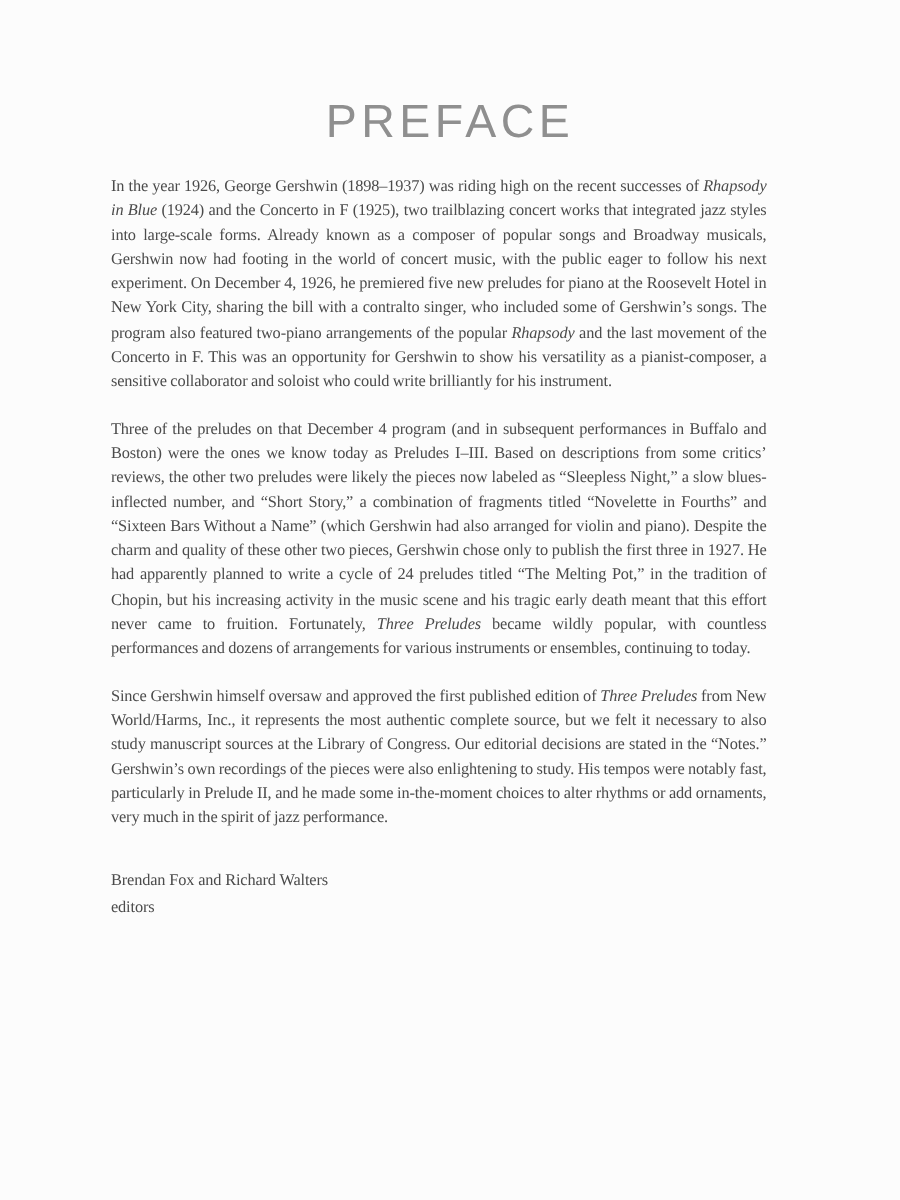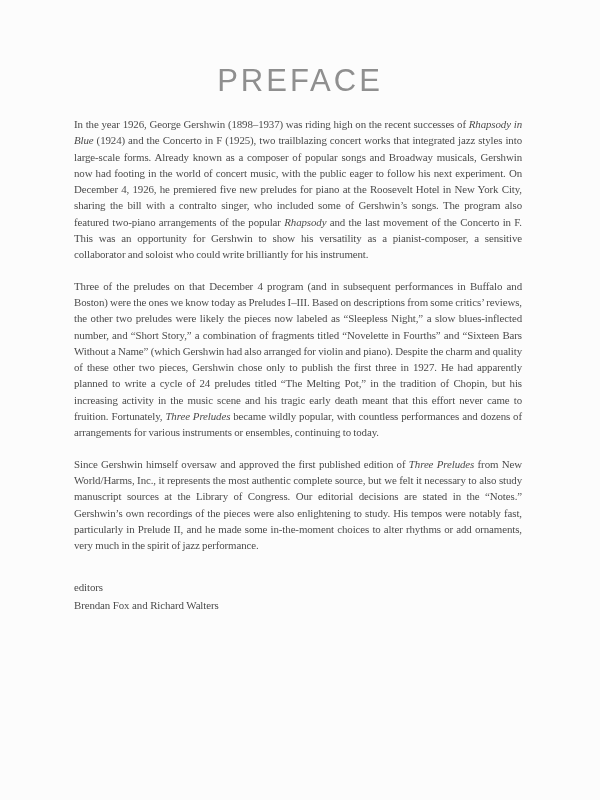--- a/index.html
+++ b/index.html
@@ -29,21 +29,21 @@
     font-family: "Liberation Sans", sans-serif;
     font-weight: 400;
     font-size: 31px;
     letter-spacing: 3px;
     color: var(--color-title, #8f8f8f);
   }
   .paragraphs {
     margin-top: 17px;
   }
   .para {
-    margin: 0 4px 15px 0;
+    margin: 0 15px 15px 0;
     font-family: "Liberation Serif", serif;
     font-size: 10.9px;
     line-height: 16.3px;
     letter-spacing: -0.1px;
     word-spacing: -0.3px;
     text-align: justify;
     color: var(--color-body, #4b4b4b);
   }
   .para .italic {
     font-style: italic;
@@ -63,18 +63,18 @@
 <div class="page">
   <div class="content">
     <h1 class="title">PREFACE</h1>
     <main>
       <section class="paragraphs">
           <p class="para"><span class="">In the year 1926, George Gershwin (1898–1937) was riding high on the recent successes of </span><span class="italic">Rhapsody in Blue</span><span class=""> (1924) and the Concerto in F (1925), two trailblazing concert works that integrated jazz styles into large-scale forms. Already known as a composer of popular songs and Broadway musicals, Gershwin now had footing in the world of concert music, with the public eager to follow his next experiment. On December 4, 1926, he premiered five new preludes for piano at the Roosevelt Hotel in New York City, sharing the bill with a contralto singer, who included some of Gershwin’s songs. The program also featured two-piano arrangements of the popular </span><span class="italic">Rhapsody</span><span class=""> and the last movement of the Concerto in F. This was an opportunity for Gershwin to show his versatility as a pianist-composer, a sensitive collaborator and soloist who could write brilliantly for his instrument.</span></p>
           <p class="para"><span class="">Three of the preludes on that December 4 program (and in subsequent performances in Buffalo and Boston) were the ones we know today as Preludes I–III. Based on descriptions from some critics’ reviews, the other two preludes were likely the pieces now labeled as “Sleepless Night,” a slow blues-inflected number, and “Short Story,” a combination of fragments titled “Novelette in Fourths” and “Sixteen Bars Without a Name” (which Gershwin had also arranged for violin and piano). Despite the charm and quality of these other two pieces, Gershwin chose only to publish the first three in 1927. He had apparently planned to write a cycle of 24 preludes titled “The Melting Pot,” in the tradition of Chopin, but his increasing activity in the music scene and his tragic early death meant that this effort never came to fruition. Fortunately, </span><span class="italic">Three Preludes</span><span class=""> became wildly popular, with countless performances and dozens of arrangements for various instruments or ensembles, continuing to today.</span></p>
           <p class="para"><span class="">Since Gershwin himself oversaw and approved the first published edition of </span><span class="italic">Three Preludes</span><span class=""> from New World/Harms, Inc., it represents the most authentic complete source, but we felt it necessary to also study manuscript sources at the Library of Congress. Our editorial decisions are stated in the “Notes.” Gershwin’s own recordings of the pieces were also enlightening to study. His tempos were notably fast, particularly in Prelude II, and he made some in-the-moment choices to alter rhythms or add ornaments, very much in the spirit of jazz performance.</span></p>
         </section>
       <div class="signature">
+        <div>Brendan Fox and Richard Walters</div>
         <div>editors</div>
-        <div>Brendan Fox and Richard Walters</div>
       </div>
     </main>
   </div>
 </div>
 
 </body></html>

